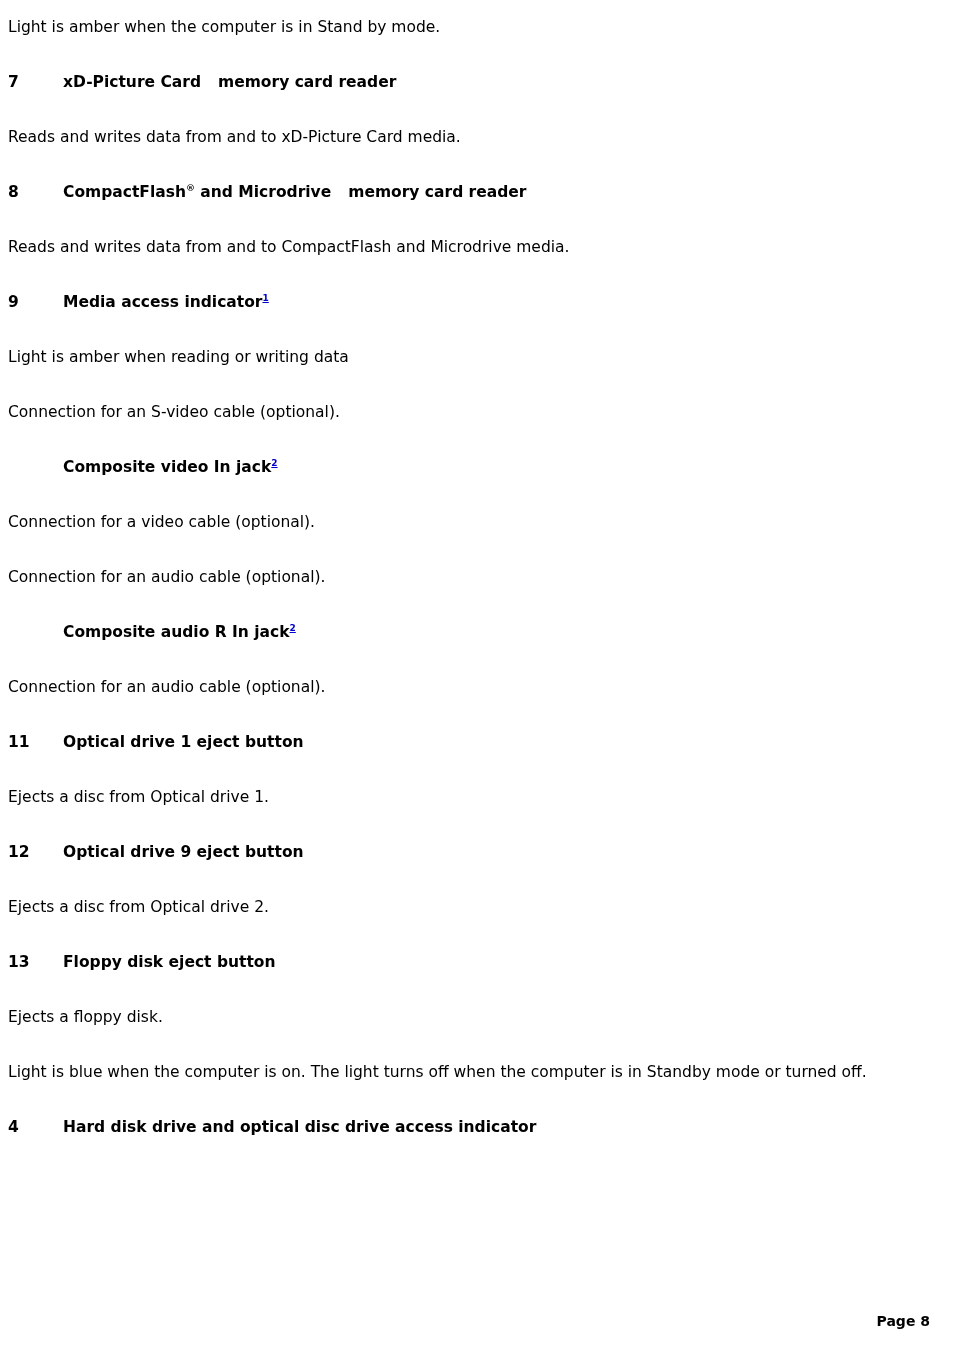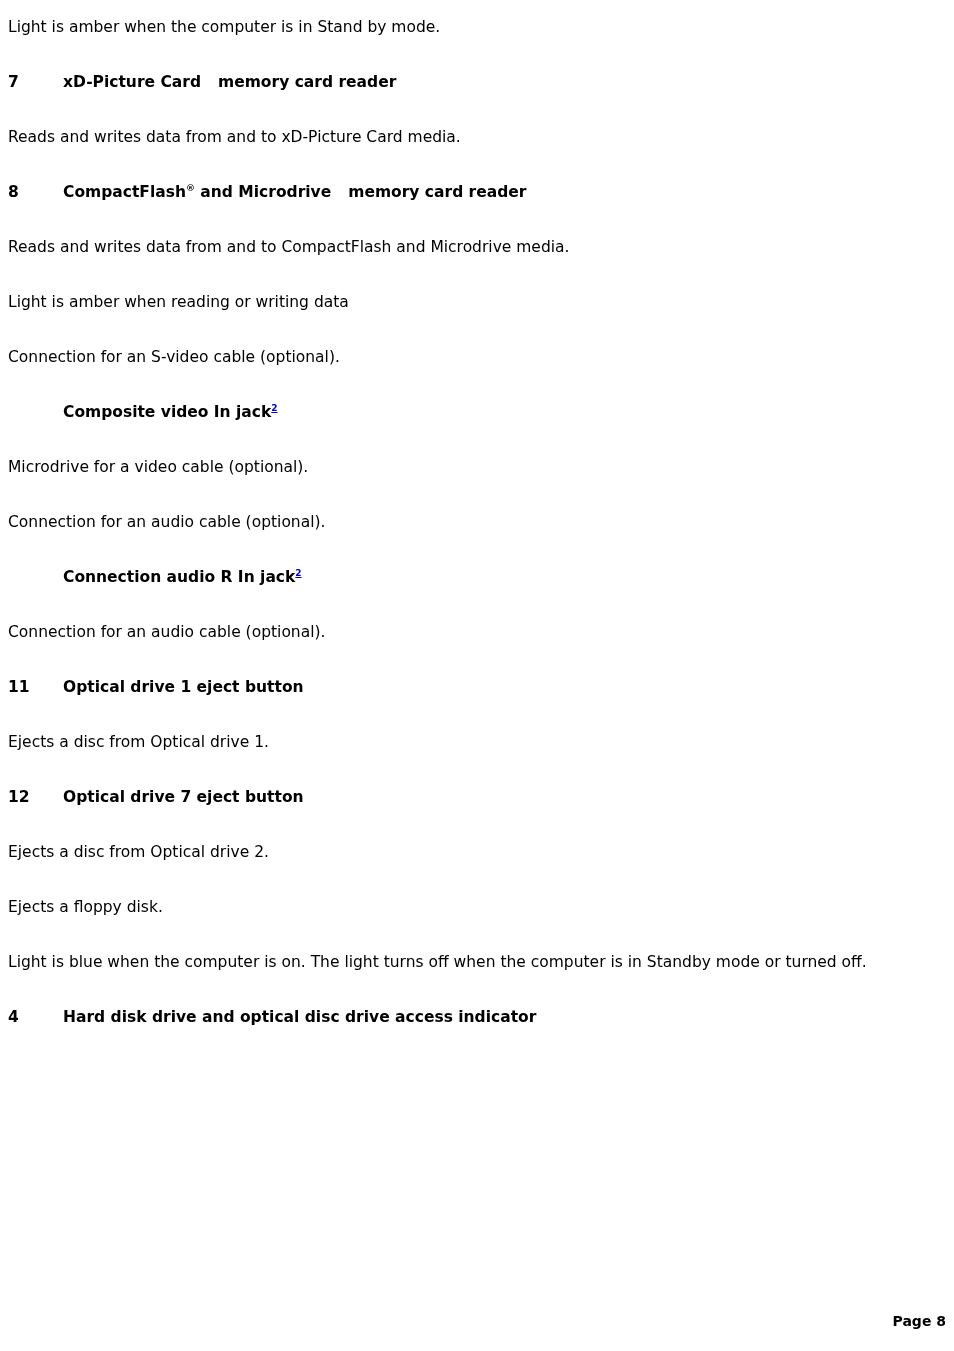--- a/index.html
+++ b/index.html
@@ -67,49 +67,51 @@
     line-height: 0;
     font-weight: bold;
   }
   .tm-gap {
     display: inline-block;
     width: 17px;
   }
   .footer {
     position: absolute;
     left: 0;
-    right: 8px;
+    right: 24px;
     top: 1313px;
     text-align: right;
     font-size: 14px;
     font-weight: bold;
     color: #000000;
   }
 </style>
 </head>
 <body>
 
 <div class="page">
   <div class="content" id="doc-body">
       <div class="para">Light is amber when the computer is in Stand by mode.</div>
       <div class="heading"><span class="num">7</span><span class="txt">xD-Picture Card</span><span class="tm-gap"></span><span class="txt">memory card reader</span></div>
       <div class="para">Reads and writes data from and to xD-Picture Card media.</div>
       <div class="heading"><span class="num">8</span><span class="txt">CompactFlash</span><span class="reg">®</span><span class="txt"> and Microdrive</span><span class="tm-gap"></span><span class="txt">memory card reader</span></div>
       <div class="para">Reads and writes data from and to CompactFlash and Microdrive media.</div>
+      <div class="heading"><span class="num">9</span><span class="txt">Media access indicator</span><span class="sup">1</span></div>
       <div class="para">Light is amber when reading or writing data</div>
       <div class="para">Connection for an S-video cable (optional).</div>
       <div class="heading"><span class="num"></span><span class="txt">Composite video In jack</span><span class="sup">2</span></div>
-      <div class="para">Microdrive for a video cable (optional).</div>
+      <div class="para">Connection for a video cable (optional).</div>
       <div class="para">Connection for an audio cable (optional).</div>
-      <div class="heading"><span class="num"></span><span class="txt">Connection audio R In jack</span><span class="sup">2</span></div>
+      <div class="heading"><span class="num"></span><span class="txt">Composite audio R In jack</span><span class="sup">2</span></div>
       <div class="para">Connection for an audio cable (optional).</div>
       <div class="heading"><span class="num">11</span><span class="txt">Optical drive 1 eject button</span></div>
       <div class="para">Ejects a disc from Optical drive 1.</div>
-      <div class="heading"><span class="num">12</span><span class="txt">Optical drive 7 eject button</span></div>
+      <div class="heading"><span class="num">12</span><span class="txt">Optical drive 9 eject button</span></div>
       <div class="para">Ejects a disc from Optical drive 2.</div>
+      <div class="heading"><span class="num">13</span><span class="txt">Floppy disk eject button</span></div>
       <div class="para">Ejects a floppy disk.</div>
       <div class="para">Light is blue when the computer is on. The light turns off when the computer is in Standby mode or turned off.</div>
       <div class="heading"><span class="num">4</span><span class="txt">Hard disk drive and optical disc drive access indicator</span></div>
     </div>
   <div class="footer">
     <span>Page 8</span>
   </div>
 </div>
 
 </body></html>

